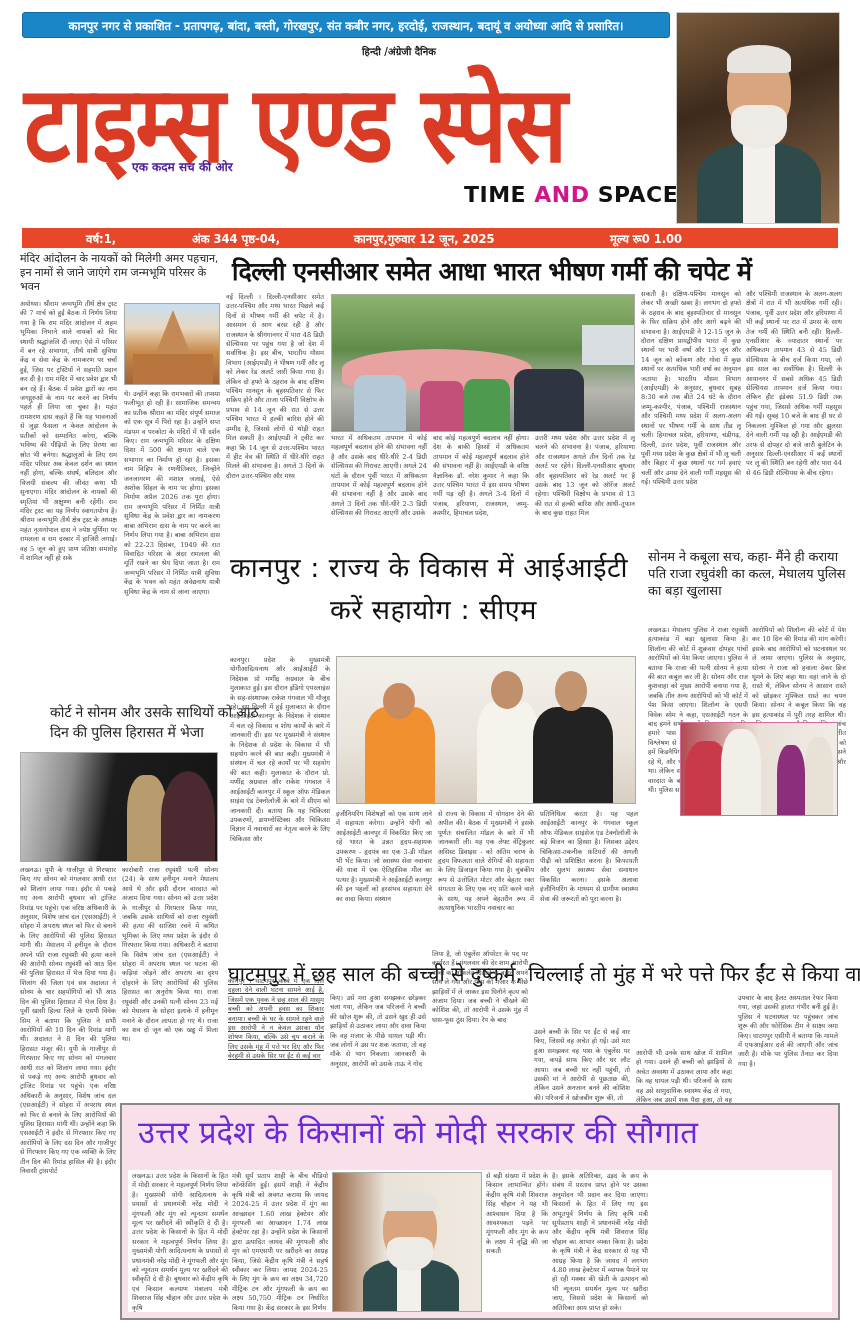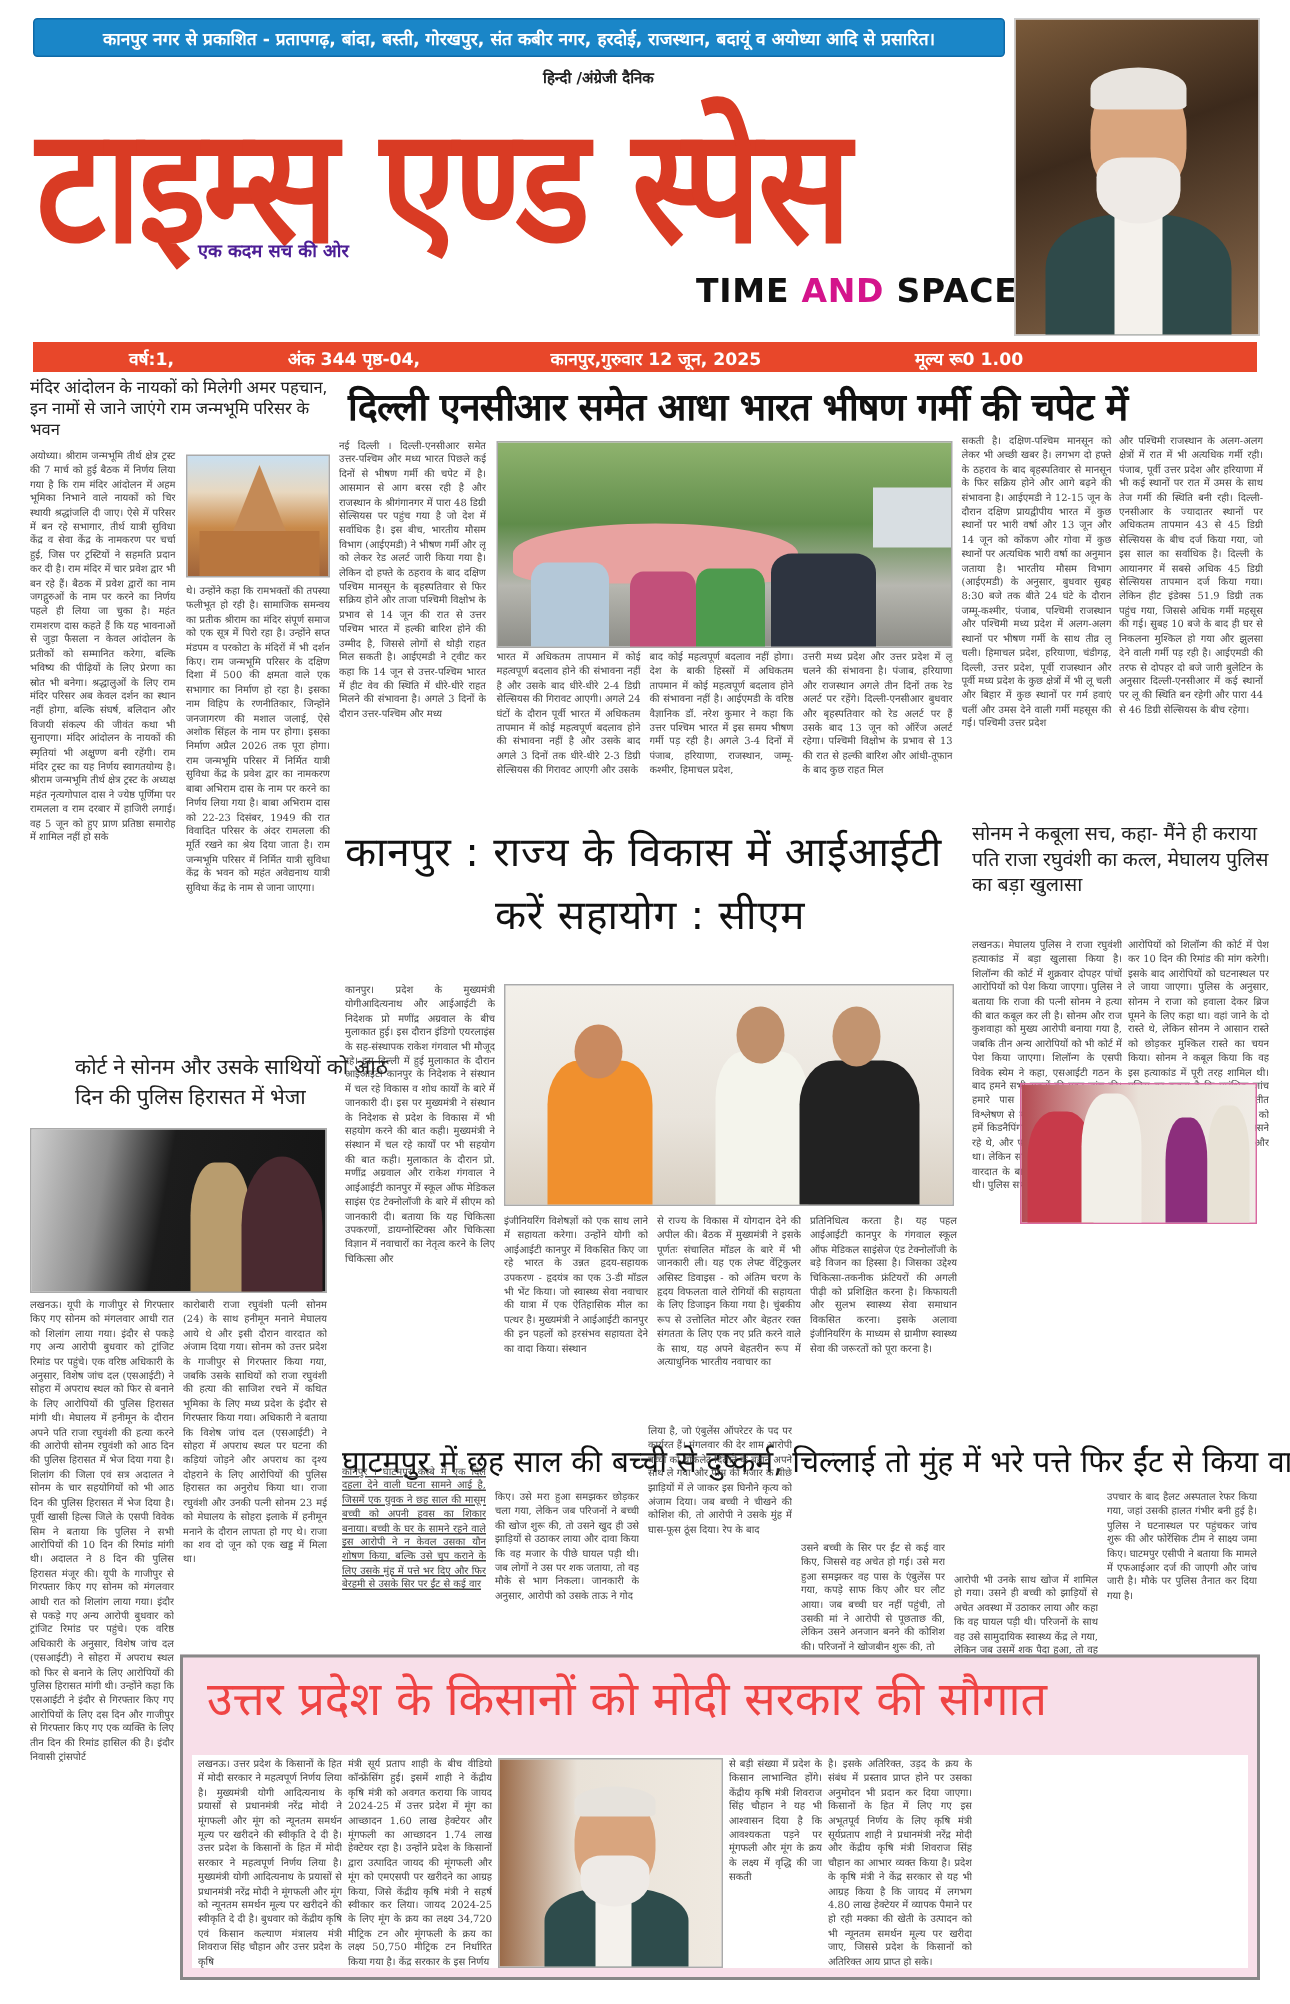--- a/index.html
+++ b/index.html
@@ -36,21 +36,21 @@
     left: 22px; top: 228px; width: 816px; height: 20px; background: #e8472a;
     color: #fff; font-family: "DejaVu Sans", sans-serif; font-weight: bold; font-size: 11.5px;
     display: flex; align-items: center;
   }
   .datebar span { position: absolute; top: 3px; }
   .col-text { font-size: 6.6px; line-height: 9.4px; color: #444; text-align: justify; overflow: hidden; }
   .head-sm { font-family: "DejaVu Sans Condensed", "DejaVu Sans", sans-serif; color: #222; text-align: left; }
   .h-main { font-family: "DejaVu Sans", sans-serif; font-weight: bold; color: #111; white-space: nowrap; transform-origin: left top; }
   .photo { overflow: hidden; border: 1px solid #aaa; }
   .pinkbox { left: 120px; top: 1103px; width: 720px; height: 217px; border: 2px solid #888; background: #f8dfe9; }
-  .pinkhead { left: 138px; top: 1110px; font-family: "DejaVu Sans", sans-serif; font-size: 31px; color: #ef4444; white-space: nowrap; }
+  .pinkhead { left: 138px; top: 1110px; font-family: "DejaVu Sans", sans-serif; font-size: 31px; color: #6d28d9; white-space: nowrap; }
 </style>
 </head>
 <body>
 
 <div class="abs topbar">कानपुर नगर से प्रकाशित - प्रतापगढ़, बांदा, बस्ती, गोरखपुर, संत कबीर नगर, हरदोई, राजस्थान, बदायूं व अयोध्या आदि से प्रसारित।</div>
 <div class="abs lang">हिन्दी /अंग्रेजी दैनिक</div>
 <div class="abs masthead">टाइम्स एण्ड स्पेस</div>
 <div class="abs tagline">एक कदम सच की ओर</div>
 <div class="abs eng">
   <span>TIME </span><span class="and">AND</span><span> SPACE</span>
@@ -59,21 +59,21 @@
   <div class="vest"></div>
   <div class="shirt"></div>
   <div class="face"></div>
   <div class="hair"></div>
   <div class="beard"></div>
 </div>
 
 <div class="abs datebar">
   <span style="left:64px">वर्ष:1,</span>
   <span style="left:170px">अंक 344 पृष्ठ-04,</span>
-  <span style="left:345px">कानपुर,गुरुवार 12 जून, 2025</span>
+  <span style="left:332px">कानपुर,गुरुवार 12 जून, 2025</span>
   <span style="left:588px">मूल्य रू0 1.00</span>
 </div>
 
 <div class="abs head-sm" style="left:20px; top:252px; width:200px; font-size:11px; line-height:14px;">मंदिर आंदोलन के नायकों को मिलेगी अमर पहचान, इन नामों से जाने जाएंगे राम जन्मभूमि परिसर के भवन</div>
 <div class="abs col-text" style="left:20px; top:300px; width:97px; height:390px;">अयोध्या। श्रीराम जन्मभूमि तीर्थ क्षेत्र ट्रस्ट की 7 मार्च को हुई बैठक में निर्णय लिया गया है कि राम मंदिर आंदोलन में अहम भूमिका निभाने वाले नायकों को चिर स्थायी श्रद्धांजलि दी जाए। ऐसे में परिसर में बन रहे सभागार, तीर्थ यात्री सुविधा केंद्र व सेवा केंद्र के नामकरण पर चर्चा हुई, जिस पर ट्रस्टियों ने सहमति प्रदान कर दी है। राम मंदिर में चार प्रवेश द्वार भी बन रहे हैं। बैठक में प्रवेश द्वारों का नाम जगद्गुरुओं के नाम पर करने का निर्णय पहले ही लिया जा चुका है। महंत रामशरण दास कहते हैं कि यह भावनाओं से जुड़ा फैसला न केवल आंदोलन के प्रतीकों को सम्मानित करेगा, बल्कि भविष्य की पीढ़ियों के लिए प्रेरणा का स्रोत भी बनेगा। श्रद्धालुओं के लिए राम मंदिर परिसर अब केवल दर्शन का स्थान नहीं होगा, बल्कि संघर्ष, बलिदान और विजयी संकल्प की जीवंत कथा भी सुनाएगा। मंदिर आंदोलन के नायकों की स्मृतियां भी अक्षुण्ण बनी रहेंगी। राम मंदिर ट्रस्ट का यह निर्णय स्वागतयोग्य है। श्रीराम जन्मभूमि तीर्थ क्षेत्र ट्रस्ट के अध्यक्ष महंत नृत्यगोपाल दास ने ज्येष्ठ पूर्णिमा पर रामलला व राम दरबार में हाजिरी लगाई। वह 5 जून को हुए प्राण प्रतिष्ठा समारोह में शामिल नहीं हो सके</div>
 <div class="abs photo" style="left:124px; top:303px; width:96px; height:82px; background: linear-gradient(180deg,#c9dff0 0%,#e8d8c0 30%,#c98a4a 60%,#a0643a 100%);">
   <div style="position:absolute;left:28px;top:6px;width:40px;height:50px;background:#c48a56;clip-path:polygon(50% 0,100% 100%,0 100%);"></div>
   <div style="position:absolute;left:8px;top:50px;width:80px;height:30px;background:#b8763e;"></div>
 </div>
 <div class="abs col-text" style="left:124px; top:390px; width:96px; height:300px;">थे। उन्होंने कहा कि रामभक्तों की तपस्या फलीभूत हो रही है। सामाजिक समन्वय का प्रतीक श्रीराम का मंदिर संपूर्ण समाज को एक सूत्र में पिरो रहा है। उन्होंने सप्त मंडपम व परकोटा के मंदिरों में भी दर्शन किए। राम जन्मभूमि परिसर के दक्षिण दिशा में 500 की क्षमता वाले एक सभागार का निर्माण हो रहा है। इसका नाम विहिप के रणनीतिकार, जिन्होंने जनजागरण की मशाल जलाई, ऐसे अशोक सिंहल के नाम पर होगा। इसका निर्माण अप्रैल 2026 तक पूरा होगा। राम जन्मभूमि परिसर में निर्मित यात्री सुविधा केंद्र के प्रवेश द्वार का नामकरण बाबा अभिराम दास के नाम पर करने का निर्णय लिया गया है। बाबा अभिराम दास को 22-23 दिसंबर, 1949 की रात विवादित परिसर के अंदर रामलला की मूर्ति रखने का श्रेय दिया जाता है। राम जन्मभूमि परिसर में निर्मित यात्री सुविधा केंद्र के भवन को महंत अवेद्यनाथ यात्री सुविधा केंद्र के नाम से जाना जाएगा।</div>

